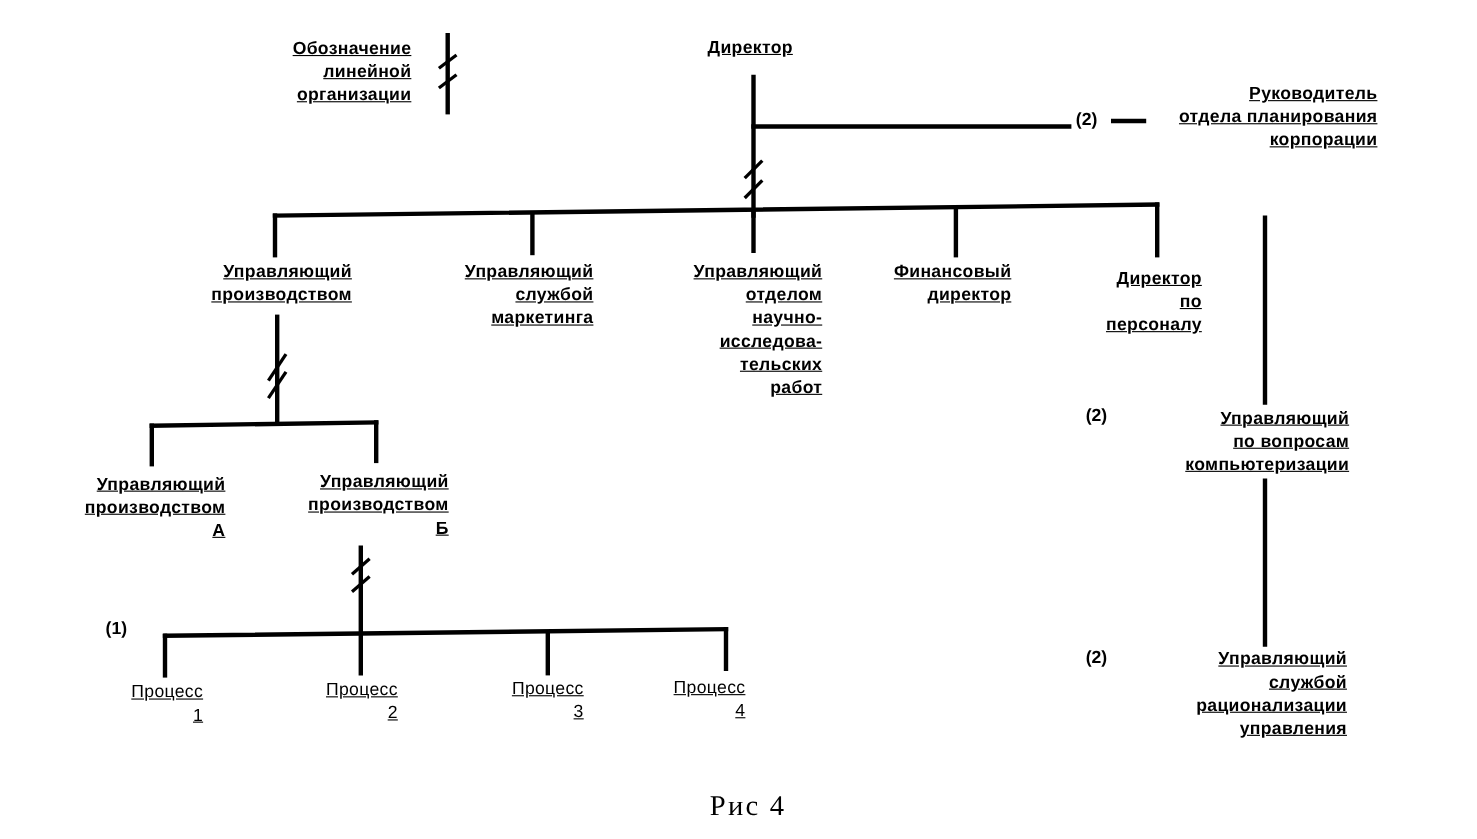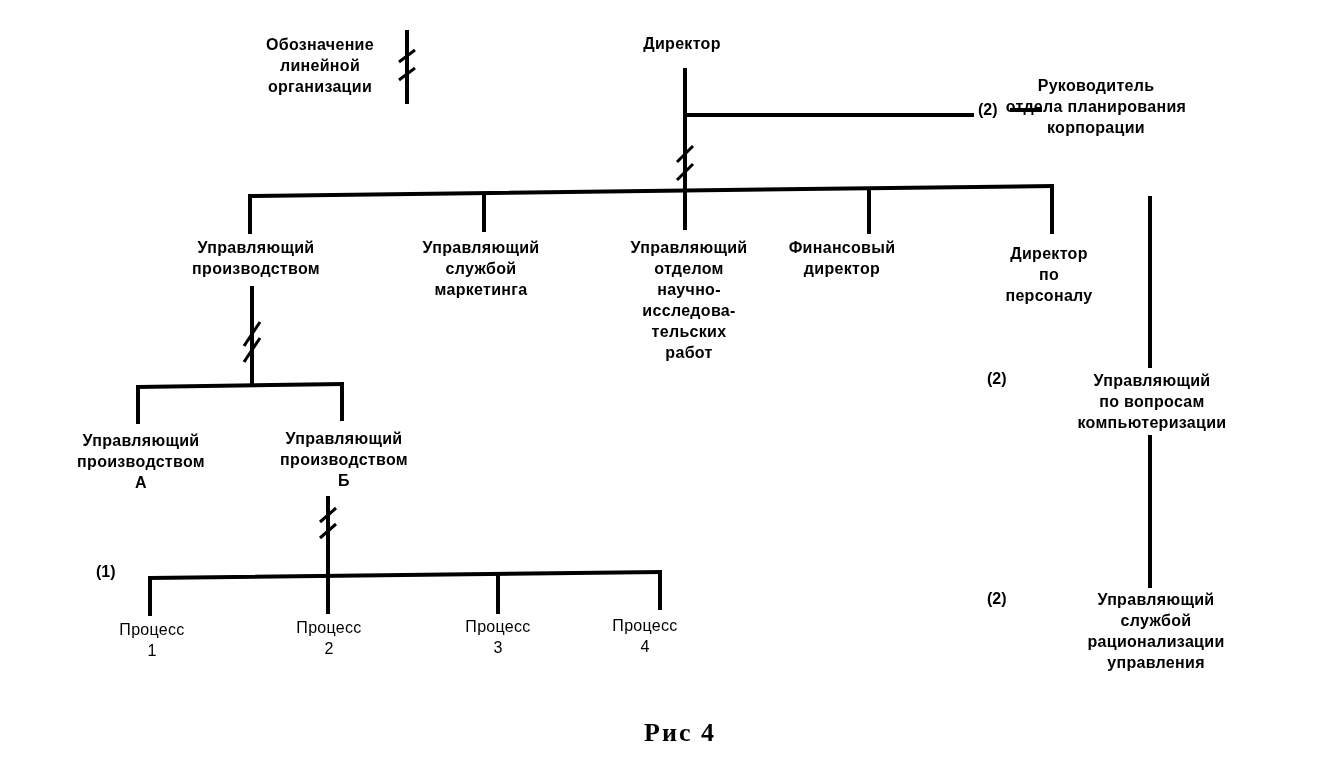--- a/index.html
+++ b/index.html
@@ -1,20 +1,20 @@
 <!DOCTYPE html>
 <html><head>
 <meta charset="utf-8">
 <style>
   html, body { margin: 0; padding: 0; background: #ffffff; }
   body { width: 1343px; height: 763px; position: relative; overflow: hidden; font-family: "Liberation Sans", sans-serif; color: #000; }
   svg.lines { position: absolute; left: 0; top: 0; width: 1343px; height: 763px; }
-  .lbl { position: absolute; text-align: center; font-family: "Liberation Sans", sans-serif; font-size: 16px; font-weight: bold; line-height: 21px; white-space: pre-line; letter-spacing: 0.3px; transform: translateX(-50%); }
+  .lbl { position: absolute; text-align: right; font-family: "Liberation Sans", sans-serif; font-size: 16px; font-weight: bold; line-height: 21px; white-space: pre-line; letter-spacing: 0.3px; transform: translateX(-50%); text-decoration: underline; }
   .note { position: absolute; font-family: "Liberation Sans", sans-serif; font-size: 16px; font-weight: bold; }
-  .caption { position: absolute; left: 680px; top: 718px; transform: translateX(-50%); font-family: "Liberation Serif", serif; font-size: 26px; font-weight: bold; letter-spacing: 2px; }
+  .caption { position: absolute; left: 680px; top: 718px; transform: translateX(-50%); font-family: "Liberation Serif", serif; font-size: 26px; font-weight: normal; letter-spacing: 2px; }
   .line { stroke: #000; stroke-width: 4; fill: none; stroke-linecap: square; }
   .tick { stroke: #000; stroke-width: 3; fill: none; }
 </style>
 </head>
 <body>
 
 <svg class="lines" viewBox="0 0 1343 763">
 
   <g>
     <line class="line" x1="407" y1="32" x2="407" y2="102"></line>
@@ -60,36 +60,36 @@
   <line class="line" x1="498" y1="576" x2="498" y2="612"></line>
   <line class="line" x1="660" y1="572" x2="660" y2="608"></line>
 </svg>
 
 <div class="lbl" style="left:320px; top:34px;">Обозначение
 линейной
 организации</div>
 
 <div class="lbl" style="left:682px; top:33px;">Директор</div>
 <div class="note" style="left:978px; top:101px;">(2)</div>
-<div class="lbl" style="left:1096px; top:75px;">Руководитель
+<div class="lbl" style="left:1162px; top:75px;">Руководитель
 отдела планирования
 корпорации</div>
 
 <div class="lbl" style="left:256px; top:237px;">Управляющий
 производством</div>
 <div class="lbl" style="left:481px; top:237px;">Управляющий
 службой
 маркетинга</div>
 <div class="lbl" style="left:689px; top:237px;">Управляющий
 отделом
 научно-
 исследова-
 тельских
 работ</div>
-<div class="lbl" style="left:842px; top:237px;">Финансовый
+<div class="lbl" style="left:866px; top:237px;">Финансовый
 директор</div>
 <div class="lbl" style="left:1049px; top:243px;">Директор
 по
 персоналу</div>
 
 <div class="note" style="left:987px; top:370px;">(2)</div>
 <div class="lbl" style="left:1152px; top:370px;">Управляющий
 по вопросам
 компьютеризации</div>
 

